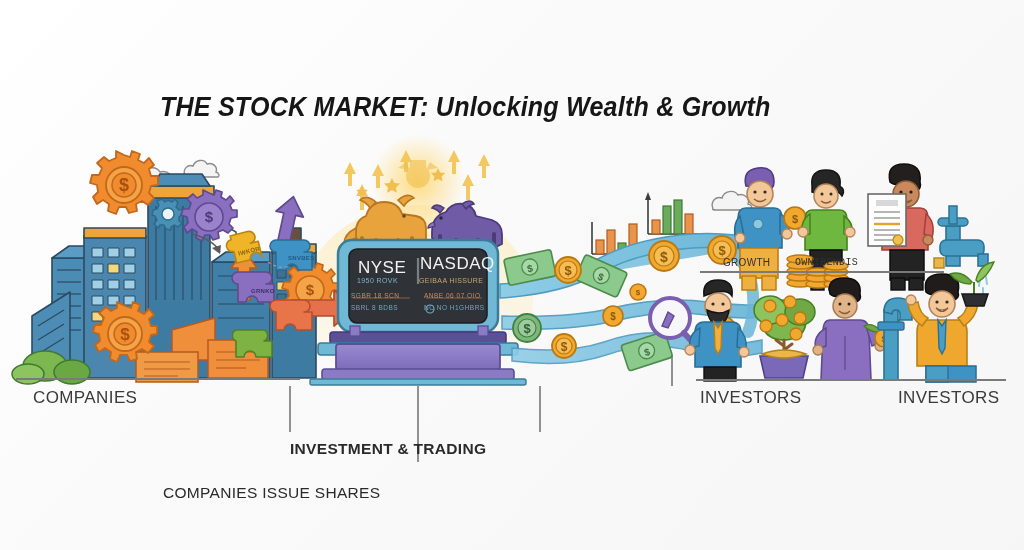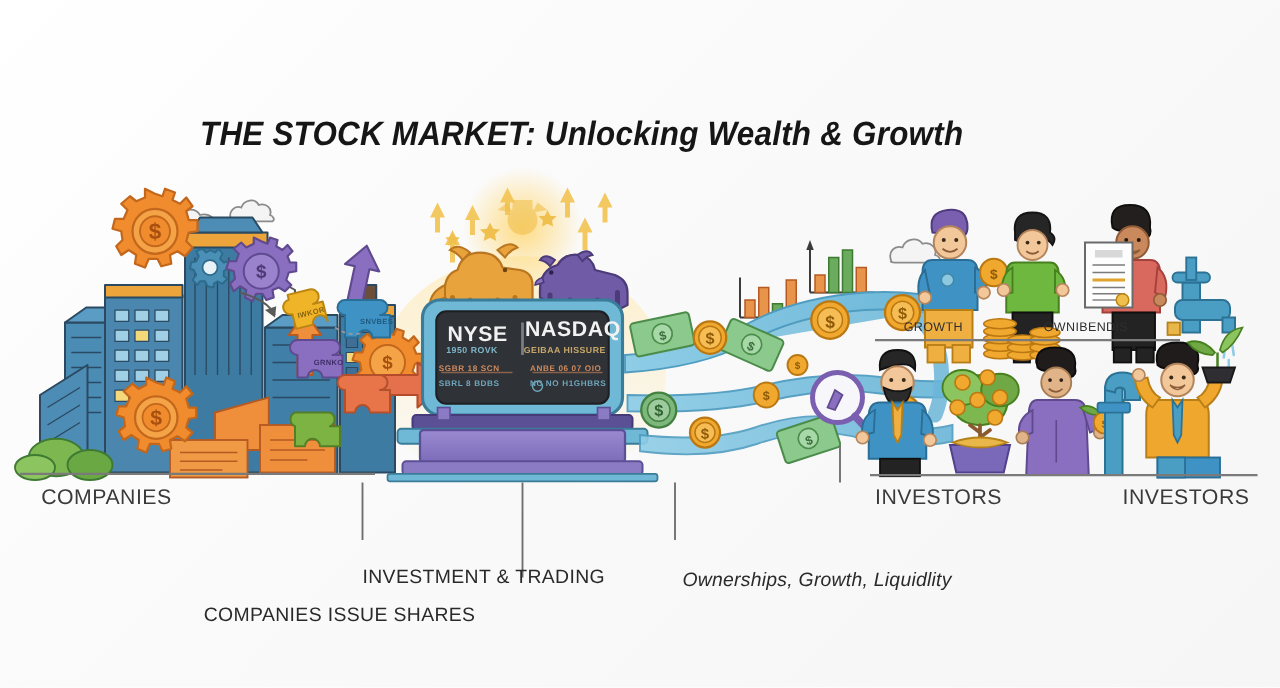--- a/index.html
+++ b/index.html
@@ -18,26 +18,26 @@
     transform:scaleX(.93);transform-origin:left center;
   }
   .cap{font-size:15.5px;color:#2a2a2a;letter-spacing:.3px;}
   .cap-ital{font-size:15.5px;color:#2a2a2a;font-style:italic;letter-spacing:.2px;}
   .small-lbl{font-size:17px;color:#3a3a3a;letter-spacing:.4px;}
   .mini-lbl{font-size:10px;color:#2f2f2f;letter-spacing:.3px;}
   #lbl-companies{left:33px;top:388px;}
   #lbl-inv1{left:700px;top:388px;}
   #lbl-inv2{left:898px;top:388px;}
   #lbl-growth{left:723px;top:257px;}
-  #lbl-owner{left:835px;top:257px;}
+  #lbl-owner{left:795px;top:257px;font-family:Liberation Mono, monospace;}
   #cap1{left:163px;top:440px;margin-top:44px;}
-  #cap2{left:290px;top:453px;}
+  #cap2{left:290px;top:440px;font-weight:bold;}
   #cap3{left:546px;top:429px;}
   #cap4{left:546px;top:456px;}
-  .board-txt{position:absolute;color:#f2f2f2;font-weight:bold;}
+  .board-txt{position:absolute;color:#f2f2f2;font-weight:normal;}
   #b-nyse{left:358px;top:258px;font-size:17px;letter-spacing:.5px;}
   #b-nasdaq{left:420px;top:254px;font-size:17px;letter-spacing:.5px;}
   #b-sub1{left:357px;top:277px;font-size:7px;color:#7fb6c9;letter-spacing:.4px;}
   #b-sub2{left:419px;top:277px;font-size:7px;color:#c8a86a;letter-spacing:.4px;}
   #b-row1{left:351px;top:292px;font-size:6.5px;color:#cf8b5e;letter-spacing:.5px;}
   #b-row2{left:351px;top:304px;font-size:6.5px;color:#6fa7bd;letter-spacing:.5px;}
   #b-row3{left:424px;top:292px;font-size:6.5px;color:#cf8b5e;letter-spacing:.5px;}
   #b-row4{left:424px;top:304px;font-size:6.5px;color:#6fa7bd;letter-spacing:.5px;}
   #mx-banner{
     position:absolute;left:341px;top:348px;width:154px;text-align:center;
@@ -614,21 +614,20 @@
   <div class="txt" id="title">THE STOCK MARKET: Unlocking Wealth &amp; Growth</div>
 
   <div class="txt small-lbl" id="lbl-companies">COMPANIES</div>
   <div class="txt small-lbl" id="lbl-inv1">INVESTORS</div>
   <div class="txt small-lbl" id="lbl-inv2">INVESTORS</div>
   <div class="txt mini-lbl" id="lbl-growth">GROWTH</div>
   <div class="txt mini-lbl" id="lbl-owner">OWNIBENDIS</div>
 
   <div class="txt cap" id="cap1">COMPANIES ISSUE SHARES</div>
   <div class="txt cap" id="cap2">INVESTMENT &amp; TRADING</div>
-  <div class="txt cap-ital" id="cap4">Ownerships, Growth, Liquidlity</div>
 
   <div class="board-txt" id="b-nyse">NYSE</div>
   <div class="board-txt" id="b-nasdaq">NASDAQ</div>
   <div class="board-txt" id="b-sub1">1950 ROVK</div>
   <div class="board-txt" id="b-sub2">GEIBAA HISSURE</div>
   <div class="board-txt" id="b-row1">SGBR 18  SCN</div>
   <div class="board-txt" id="b-row2">SBRL 8 BDBS</div>
   <div class="board-txt" id="b-row3">ANBE 06 07  OIO</div>
   <div class="board-txt" id="b-row4">NC NO H1GHBRS</div>
 

